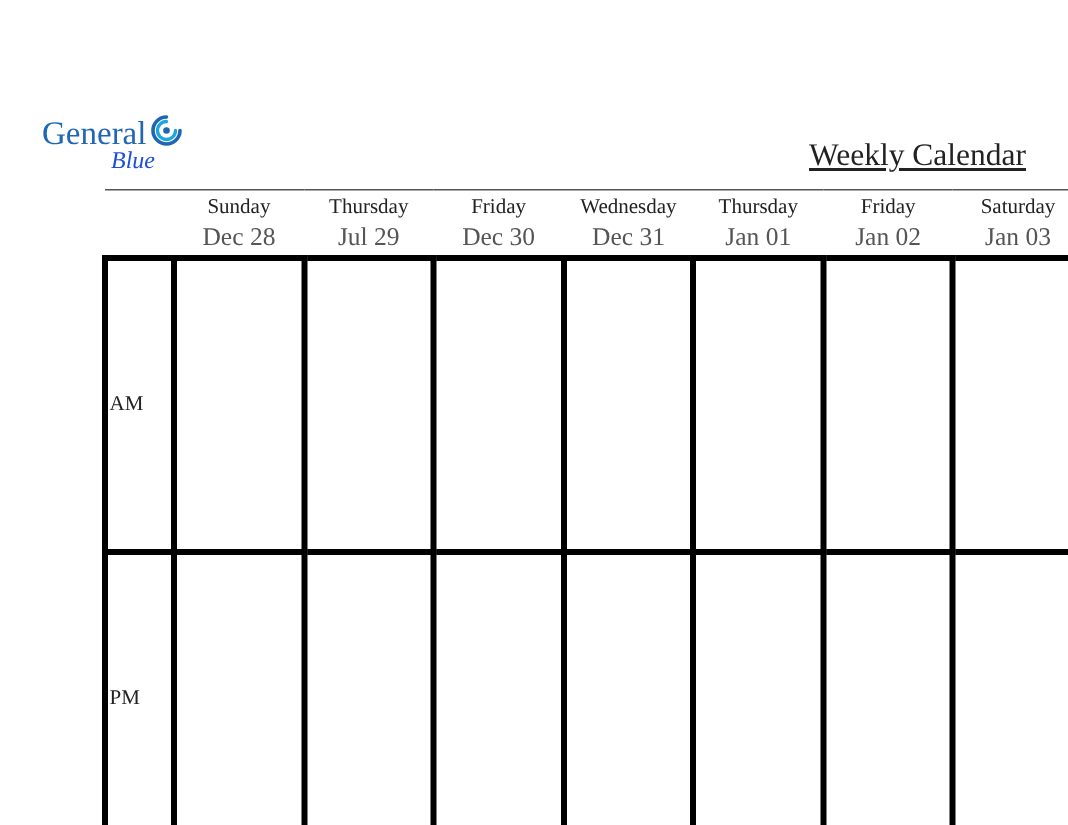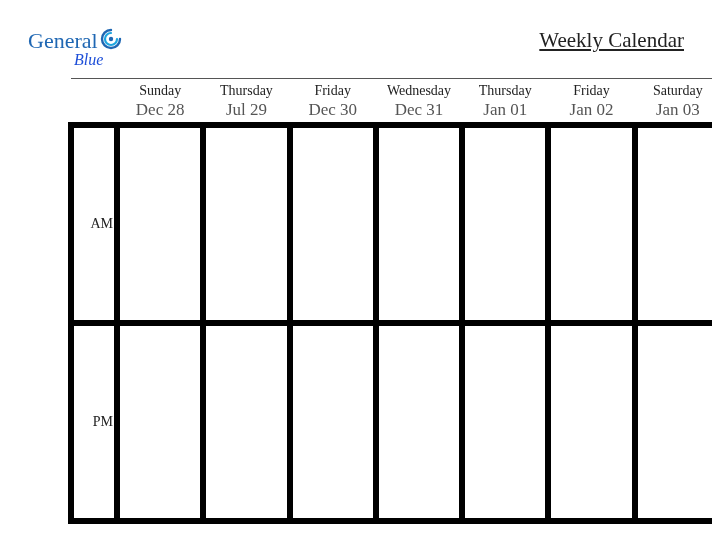--- a/index.html
+++ b/index.html
@@ -12,22 +12,23 @@
     color: #222;
   }
   .page {
     box-sizing: border-box;
     padding: 28px 28px 24px 28px;
     width: 712px;
   }
   .header {
     display: flex;
     justify-content: space-between;
-    align-items: flex-start;
+    align-items: flex-end;
     margin-bottom: 10px;
+    margin-top: 48px;
   }
   .brand {
     display: flex;
     flex-direction: column;
     align-items: flex-start;
   }
   .brand-row1 {
     display: flex;
     align-items: center;
     font-size: 22px;
@@ -86,24 +87,24 @@
     font-size: 14px;
     color: #222;
   }
   .cal .daydate {
     font-family: Georgia, serif;
     font-size: 17px;
     color: #555;
     margin-top: 1px;
   }
   .cal tbody td {
-    border: 6px solid #000000;
+    border: 4px solid #000000;
     height: 190px;
     vertical-align: middle;
-    text-align: right;
+    text-align: left;
   }
   .cal tbody td.rowlabel {
     font-family: Georgia, serif;
     font-size: 14px;
     color: #222;
   }
 </style>
 </head>
 <body>
 

